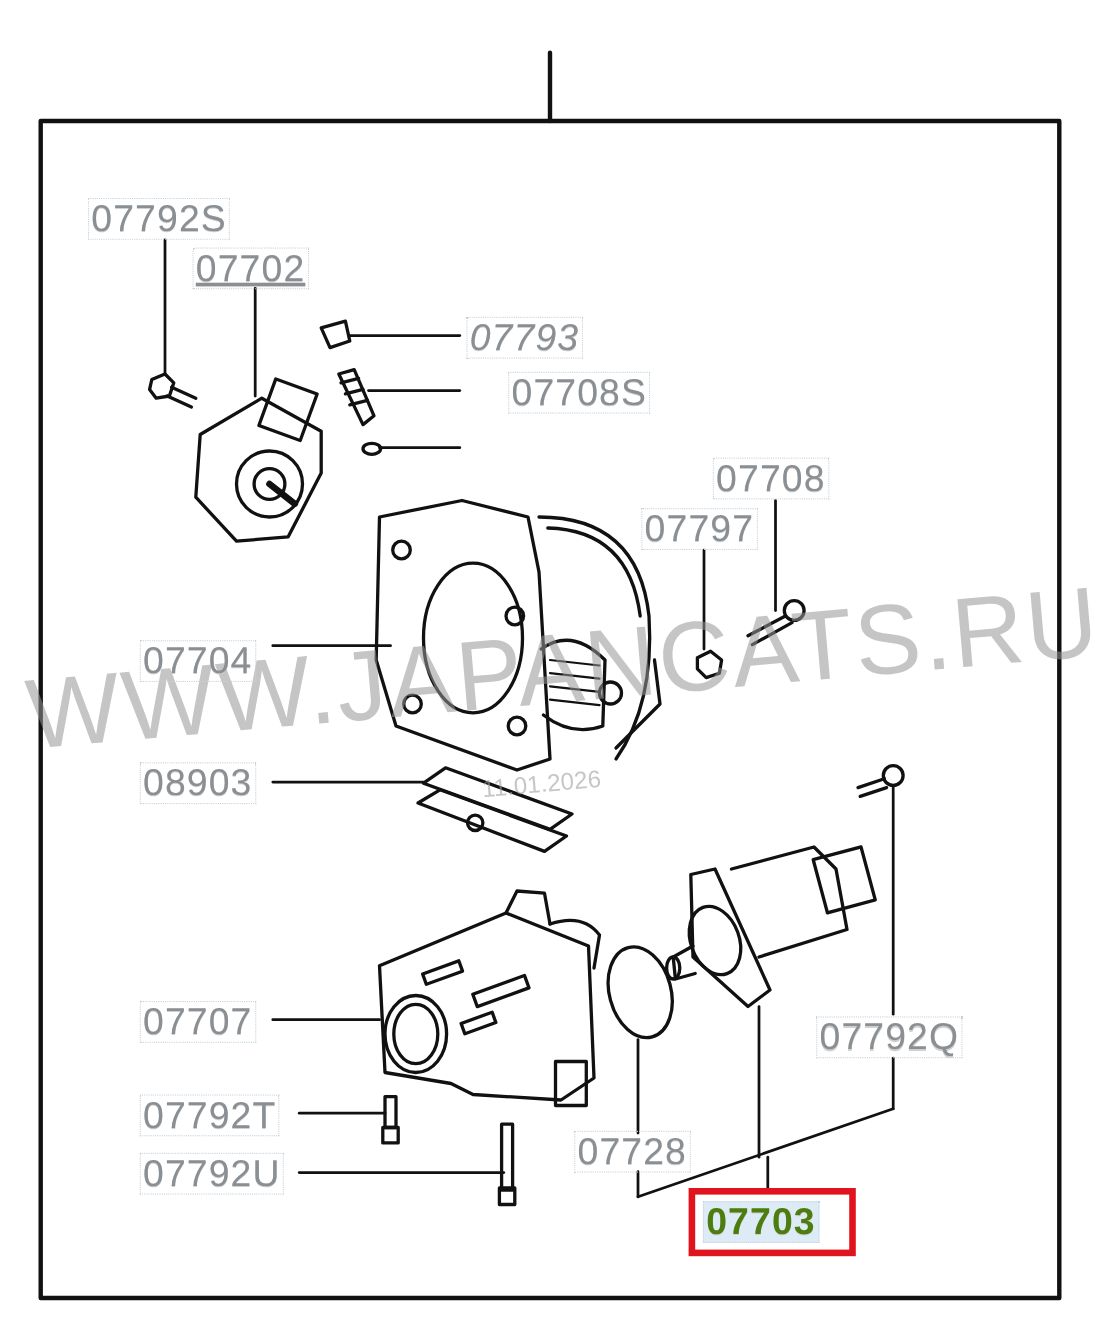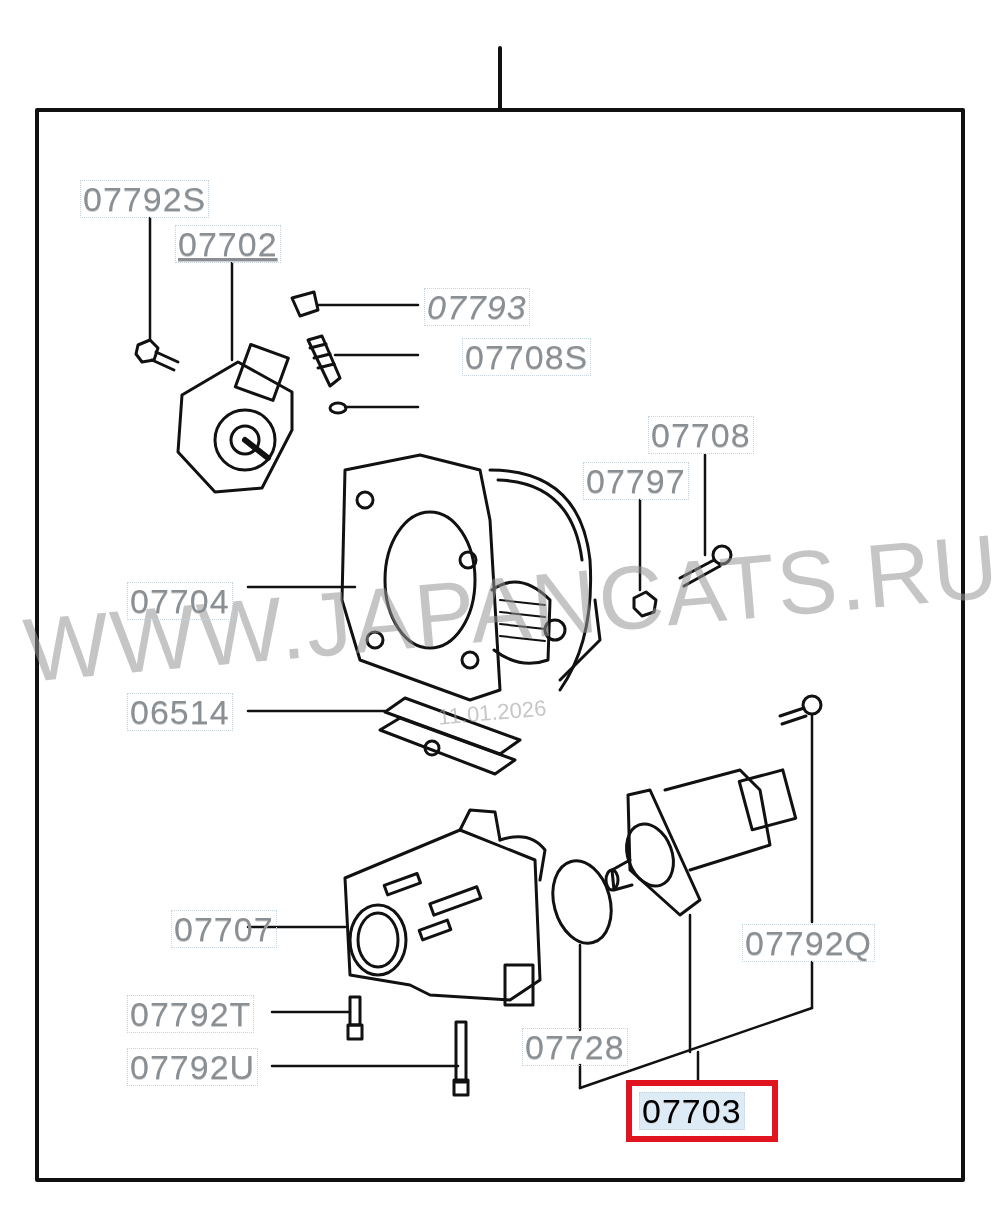--- a/index.html
+++ b/index.html
@@ -3,21 +3,21 @@
 <meta charset="utf-8">
 <style>
   html, body { margin: 0; padding: 0; background: #ffffff; }
   body { width: 1000px; height: 1210px; position: relative; overflow: hidden;
          font-family: "Liberation Sans", "DejaVu Sans", sans-serif; }
   .stage { position: absolute; left: 0; top: 0; width: 1000px; height: 1210px; }
   svg.art { position: absolute; left: 0; top: 0; width: 1000px; height: 1210px; }
   .label { position: absolute; font-size: 34px; color: #8a8f94; letter-spacing: 1px;
            line-height: 36px; padding: 0 2px; border: 1px dotted #c5d3dd;
            text-shadow: 0 1px 0 #d0d0d0; cursor: pointer; white-space: nowrap; }
-  .label.selected { background: #dcebf6; color: #000000; }
+  .label.selected { background: #dcebf6; color: #4d7c0f; font-weight: bold; }
   .hl-box { position: absolute; border: 6px solid #e0141e; box-sizing: border-box; }
   .watermark { position: absolute; font-size: 90px; color: rgba(150,150,150,0.55);
                transform: rotate(-5deg); transform-origin: left top; white-space: nowrap;
                letter-spacing: 2px; pointer-events: none; }
   .datestamp { position: absolute; font-size: 22px; color: rgba(160,160,160,0.6);
                transform: rotate(-5deg); pointer-events: none; }
 </style>
 </head>
 <body>
 
@@ -163,22 +163,22 @@
   <div class="watermark" style="left:20px; top:600px;">WWW.JAPANCATS.RU</div>
   <div class="datestamp" style="left:438px; top:700px;">11.01.2026</div>
 
   <div class="label" style="left:80px; top:180px;">07792S</div>
   <div class="label" style="left:175px; top:225px;text-decoration:underline;">07702</div>
   <div class="label" style="left:424px; top:288px;font-style:italic;">07793</div>
   <div class="label" style="left:424px; top:338px;margin-left:38px;">07708S</div>
   <div class="label" style="left:648px; top:416px;">07708</div>
   <div class="label" style="left:583px; top:462px;">07797</div>
   <div class="label" style="left:127px; top:582px;">07704</div>
-  <div class="label" style="left:127px; top:693px;">06514</div>
-  <div class="label" style="left:127px; top:910px;margin-left:44px;">07707</div>
+  <div class="label" style="left:127px; top:693px;">08903</div>
+  <div class="label" style="left:127px; top:910px;">07707</div>
   <div class="label" style="left:742px; top:924px;">07792Q</div>
   <div class="label" style="left:127px; top:995px;">07792T</div>
   <div class="label" style="left:127px; top:1048px;">07792U</div>
   <div class="label" style="left:522px; top:1028px;">07728</div>
 
   <div class="hl-box" style="left:626px; top:1080px; width:152px; height:62px;"></div>
   <div class="label selected" style="left:639px; top:1092px;">07703</div>
 
 </div>
 

